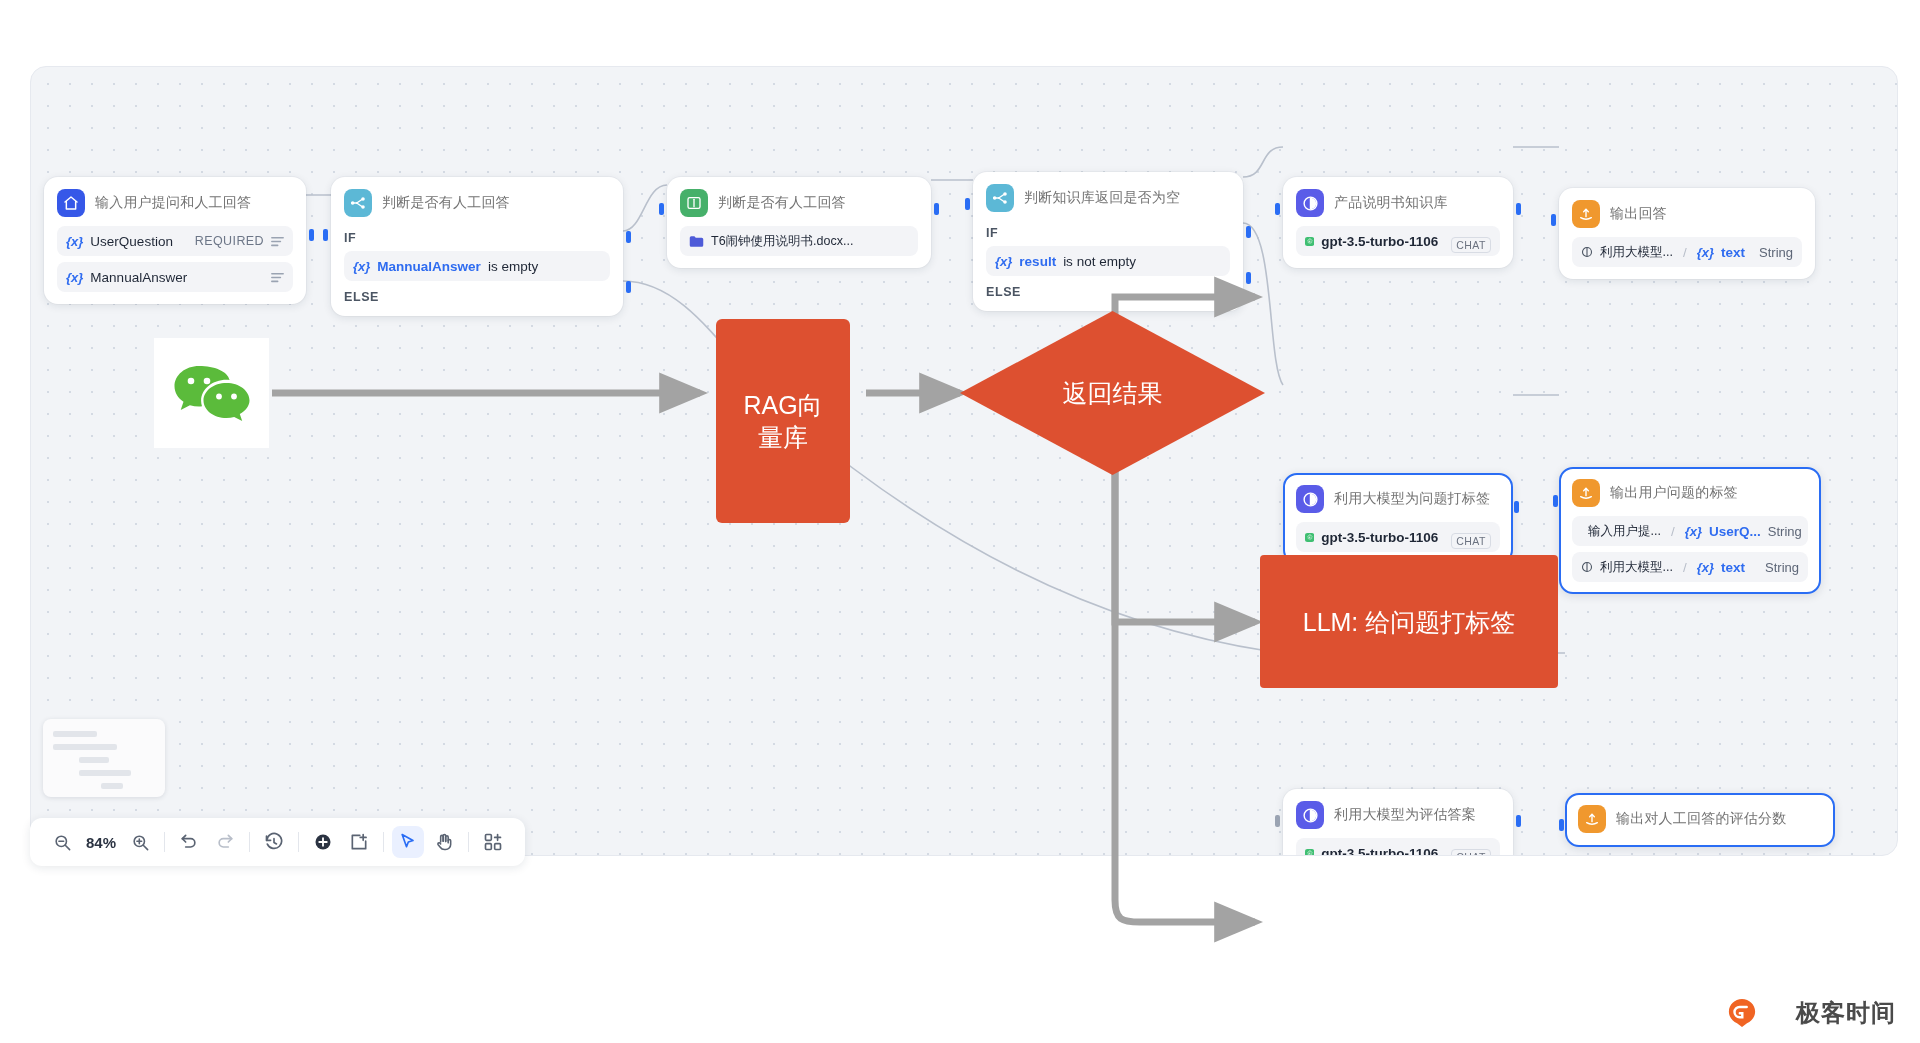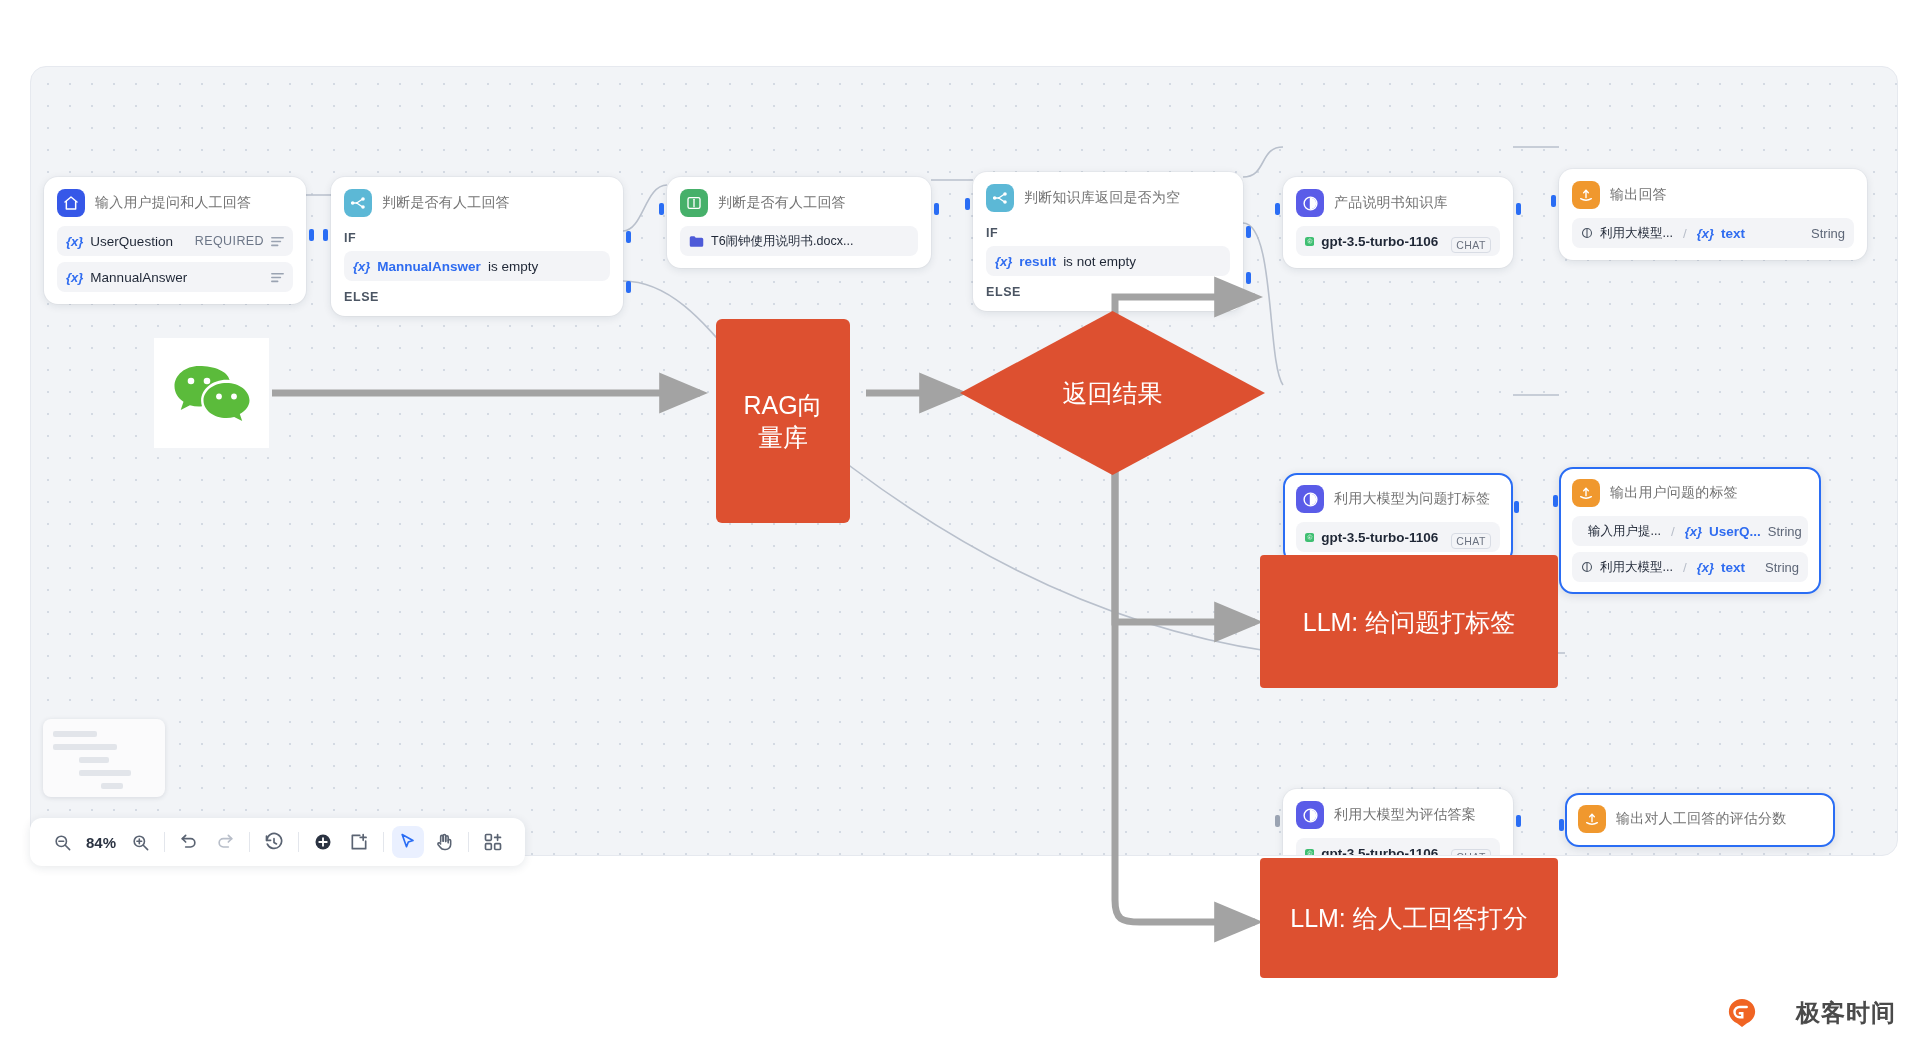--- a/index.html
+++ b/index.html
@@ -305,21 +305,21 @@
             <path d="M11 4.4c1.6 0 2.7 1 3 2.1 1.2-.2 2.4.5 2.9 1.6.5 1.2.1 2.5-.8 3.2.4 1.1 0 2.4-1 3.1-1 .8-2.3.7-3.2 0-.9.8-2.3.9-3.3.1-1-.7-1.4-2-1-3.2-1-.7-1.4-2-.9-3.2.5-1.1 1.7-1.8 2.9-1.6.4-1.1 1.5-2.1 3.1-2.1z" fill="none" stroke="#fff" stroke-width="1.1"></path>
             <path d="M11 8.1v5.8M8.4 9.6l5.2 3M8.4 12.6l5.2-3" stroke="#fff" stroke-width=".9"></path>
           </svg>
         <span class="modelname">gpt-3.5-turbo-1106</span>
         <span class="chatbadge">CHAT</span>
       </div>
       <div class="handle" style="left:-8px; top:26px;"></div>
       <div class="handle" style="right:-8px; top:26px;"></div>
     </div>
 
-    <div class="node" style="left:1528px; top:102px; width:308px;">
+    <div class="node" style="left:1528px; top:121px; width:256px;">
       <div class="node-head">
         <div class="nicon" style="background:#f0982e">
           <svg width="16" height="16" viewBox="0 0 24 24" fill="none" stroke="#fff" stroke-width="2.1" stroke-linecap="round" stroke-linejoin="round">
               <path d="M12 16V5"></path>
               <path d="M8.5 8.5 12 5l3.5 3.5"></path>
               <path d="M4 17.5c2.5 1.6 5.2 2.4 8 2.4s5.5-.8 8-2.4"></path>
             </svg>
         </div>
         <div class="ntitle">输出回答</div>
       </div>
@@ -478,21 +478,20 @@
   </div>
 
   <div class="diamond" style="left:960px; top:311px; width:305px; height:164px;">
     <div class="dshape"></div>
     <span>返回结果</span>
   </div>
 
 
   <div class="ann" style="left:1260px; top:555px; width:298px; height:133px;">LLM: 给问题打标签</div>
 
-  <div class="ann" style="left:1260px; top:858px; width:298px; height:120px;">LLM: 给人工回答打分</div>
 
   <div class="toolbar">
     <div class="tgroup">
       <div class="tbtn">
         <svg width="19" height="19" viewBox="0 0 24 24" fill="none" stroke="currentColor" stroke-width="2" stroke-linecap="round">
             <circle cx="10.5" cy="10.5" r="6.5"></circle>
             <path d="M15.5 15.5 21 21"></path>
             <path d="M7.5 10.5h6"></path>
           </svg>
       </div>

